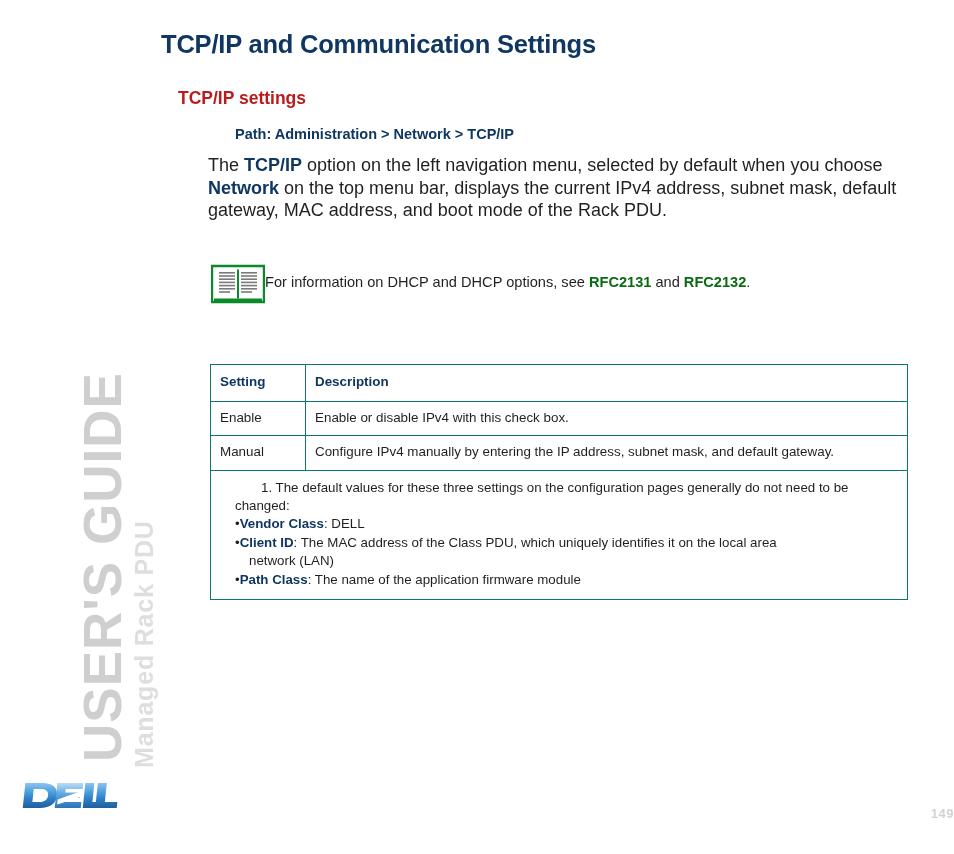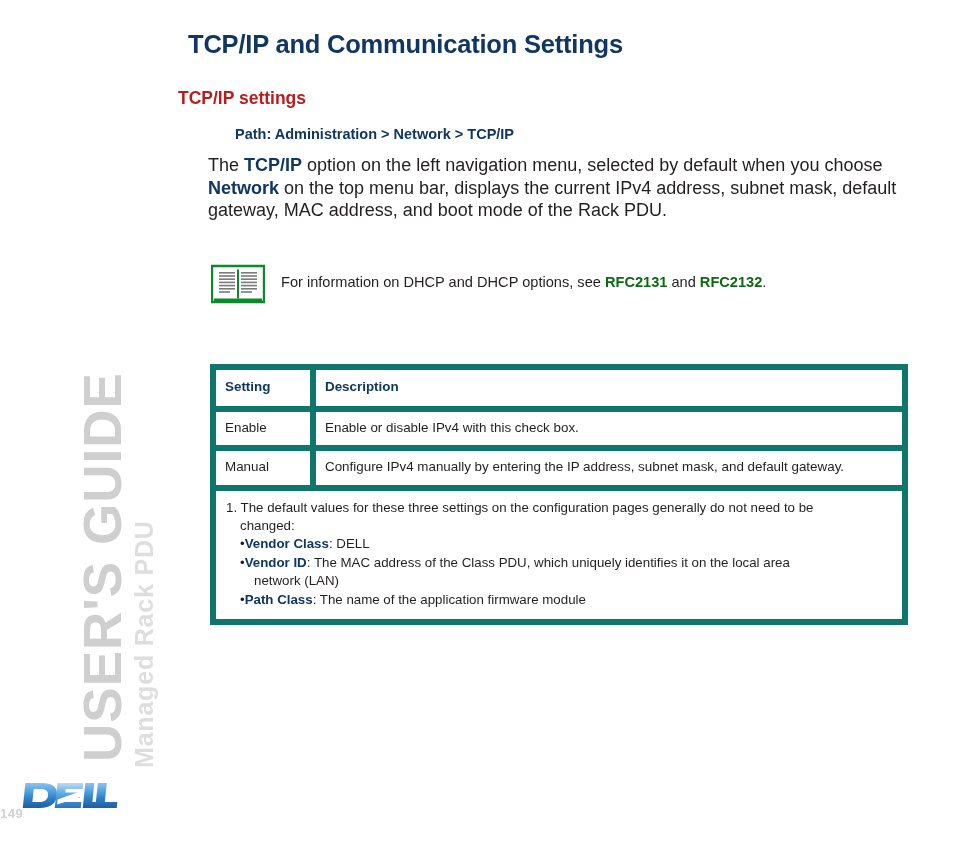--- a/index.html
+++ b/index.html
@@ -37,21 +37,21 @@
     letter-spacing:0.8px;
   }
 
   
   .dell-logo{position:absolute;left:18px;top:777px;width:100px;height:38px;}
 
   
   .content{position:absolute;left:0;top:0;width:954px;height:854px;}
 
   .h1{
-    position:absolute;left:188px;top:30px;
+    position:absolute;left:161px;top:30px;
     font-size:25.5px;font-weight:bold;color:#103761;
     letter-spacing:-0.2px;
   }
   .h2{
     position:absolute;left:178px;top:88px;
     font-size:17.5px;font-weight:bold;color:#b91c1c;
   }
   .h3{
     position:absolute;left:207px;top:126px;
     font-size:14.5px;font-weight:bold;color:#103761;margin-left:28px;
@@ -65,59 +65,59 @@
 
   
   .note{
     position:absolute;left:211px;top:262px;width:700px;
     display:flex;align-items:flex-start;
   }
   .book-icon{
     width:54px;height:40px;flex:0 0 auto;margin-top:2px;
   }
   .note-text{
-    margin-left:16px;margin-top:10px;
+    margin-top:10px;
     font-size:14.6px;color:#231f20;line-height:20px;
   }
   .note-text b{color:#0b6b12;}
 
   
   .tbl{
     position:absolute;left:210px;top:364px;width:698px;
     border:1px solid #000000;border-collapse:collapse;
     background:#fff;
   }
   .tbl td,.tbl th{
-    border:6px solid #0f766e;
+    border:1px solid #0f766e;
     vertical-align:top;
     padding:7px 9px 8px 9px;
     font-size:13.4px;
     color:#231f20;
     line-height:18.5px;
     text-align:left;
     font-weight:normal;
   }
   .tbl .col-setting{width:76px;}
   .tbl thead th{
     font-weight:bold;color:#103761;font-size:13.4px;
     padding-top:8px;padding-bottom:9px;
   }
   .tbl td.footnote{
     padding:8px 10px 10px 10px;
     font-size:13.3px;line-height:18.4px;
   }
   .fn-item{display:block;padding-left:22px;text-indent:-8px;}
   .fn-cont{display:block;padding-left:28px;}
-  .fn-first{display:block;padding-left:14px;text-indent:-14px;}
+  .fn-first{display:block;padding-left:14px;text-indent:-14px;margin-left:40px;}
   .fn-indent{display:block;padding-left:14px;}
   .footnote b{color:#103761;}
 
   .page-num{
     position:absolute;left:0;top:806px;width:954px;
-    text-align:left;font-size:13px;color:#d2d2d2;font-weight:bold;
+    text-align:right;font-size:13px;color:#d2d2d2;font-weight:bold;
     letter-spacing:0.5px;
   }
 </style>
 </head>
 <body>
 
 <div class="page">
 
   <div class="side-band">
 
@@ -217,21 +217,21 @@
           <td>Configure IPv4 manually by entering the IP address, subnet mask, and default gateway.</td>
         </tr>
         <tr>
           <td class="footnote" colspan="2">
             <span class="fn-first"><span>1.</span>
               <span>The default values for these three settings on the configuration pages generally do not need to be</span></span>
             <span class="fn-indent">changed:</span>
 
             <span class="fn-item"><span>•</span><b>Vendor Class</b><span>: DELL</span></span>
 
-            <span class="fn-item"><span>•</span><b>Vendor ID</b><span>: The MAC address of the Class PDU, which uniquely identifies it on the local area</span></span>
+            <span class="fn-item"><span>•</span><b>Client ID</b><span>: The MAC address of the Class PDU, which uniquely identifies it on the local area</span></span>
             <span class="fn-cont">network (LAN)</span>
 
             <span class="fn-item"><span>•</span><b>Path Class</b><span>: The name of the application firmware module</span></span>
           </td>
         </tr>
       </tbody>
     </table>
 
     <div class="page-num">149</div>
   </div>

